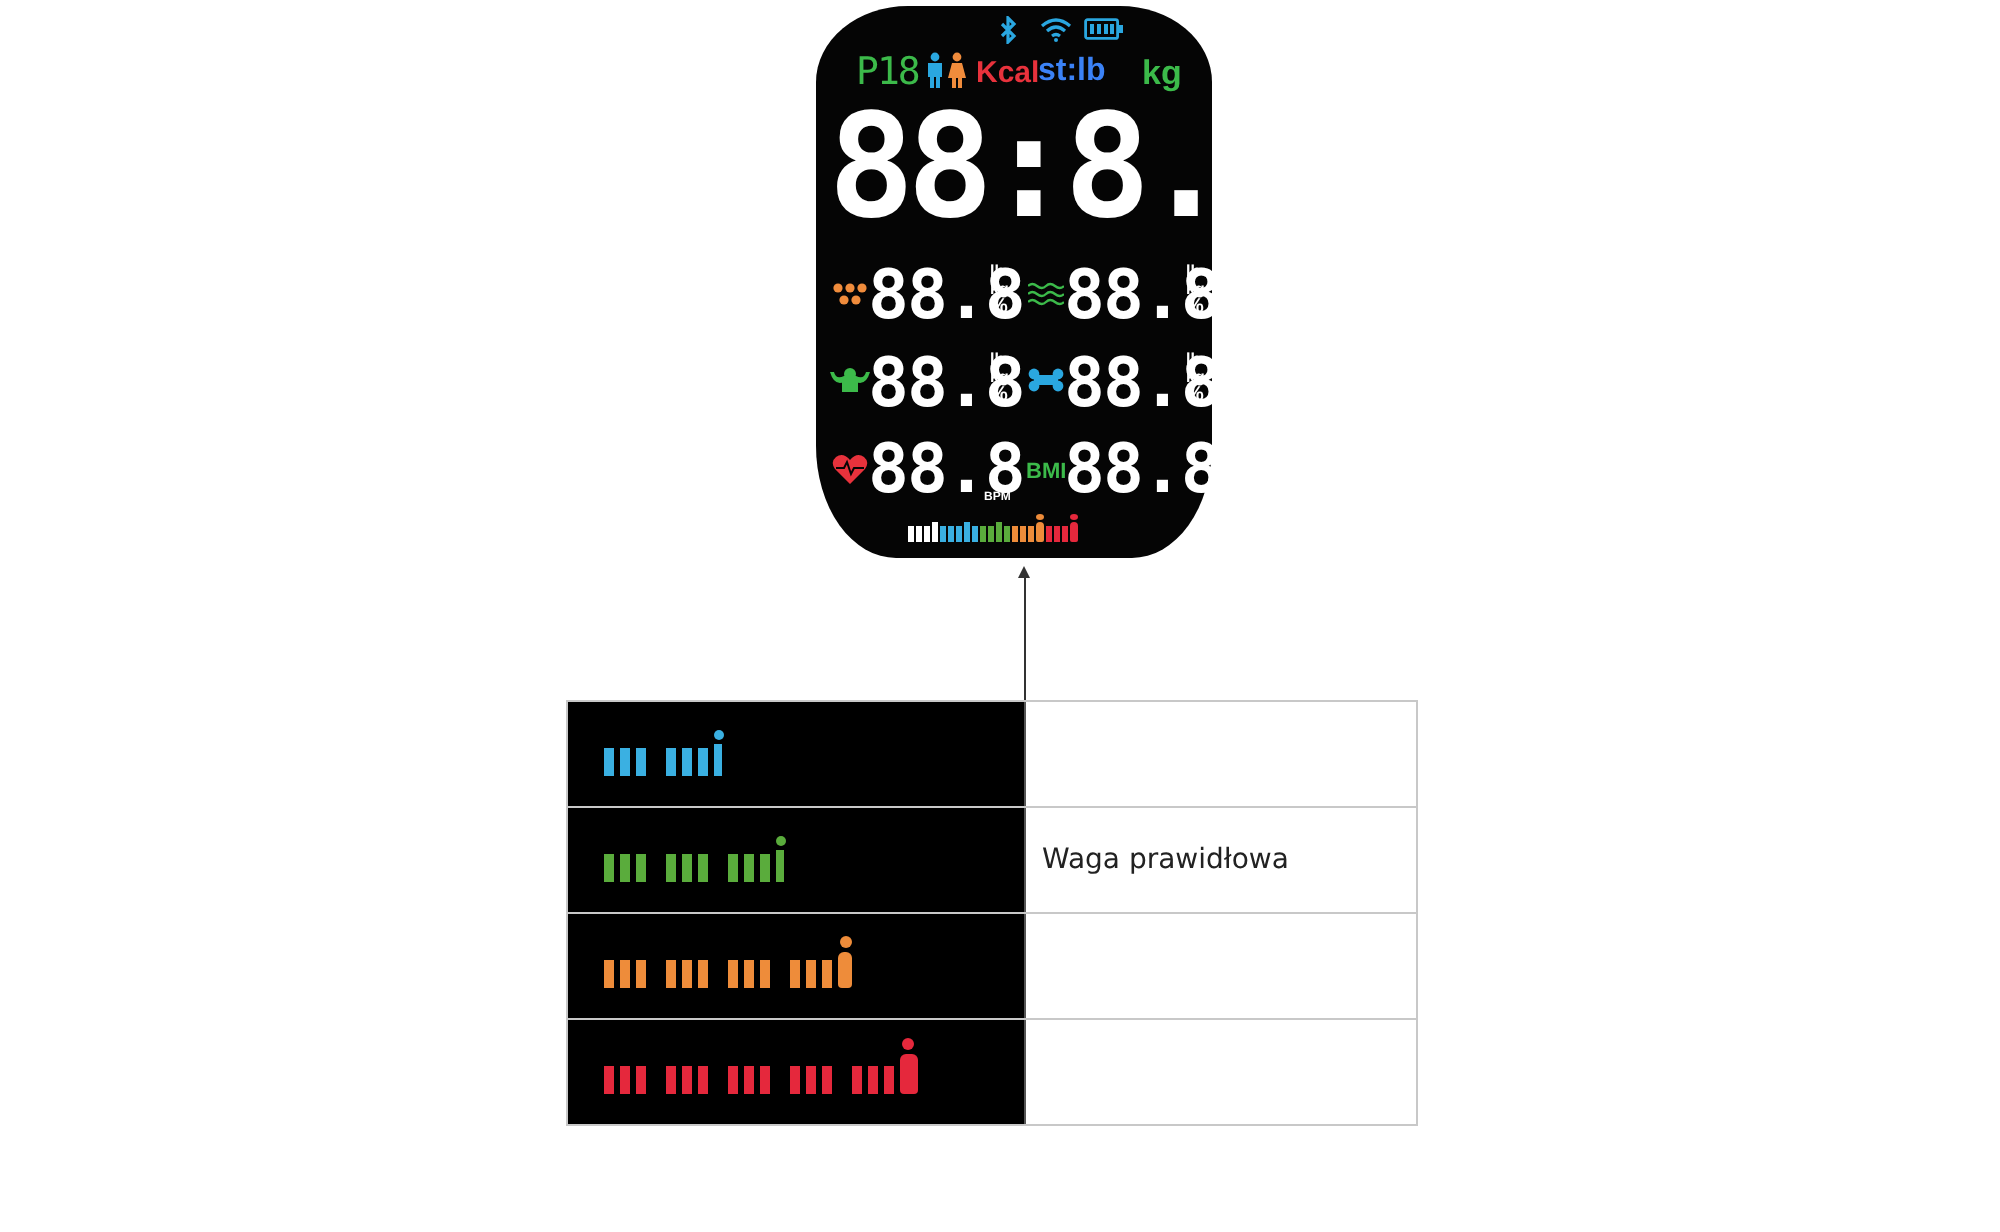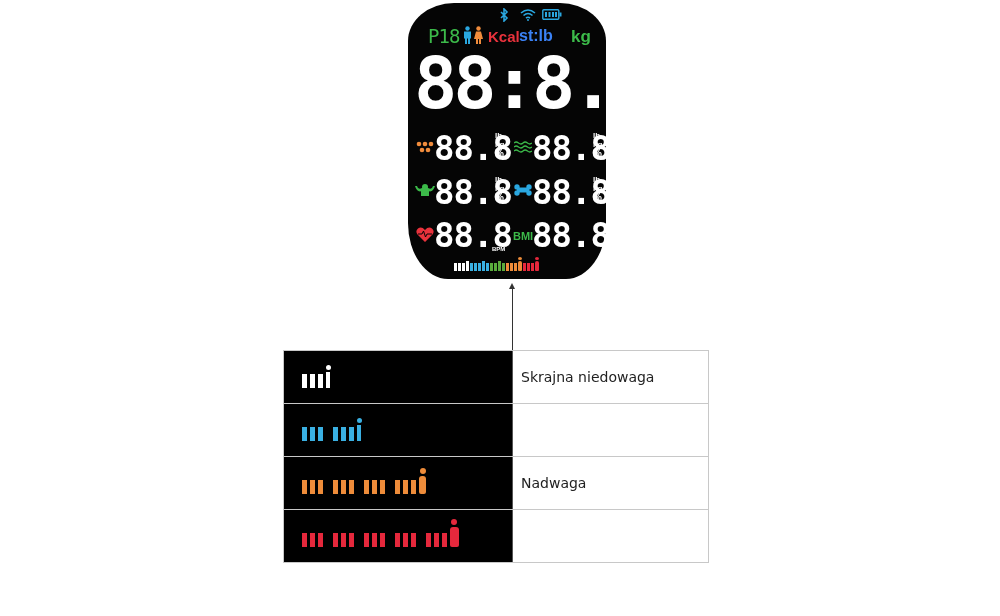--- a/index.html
+++ b/index.html
@@ -162,48 +162,58 @@
       <span class="tick" style="background:#e5283c"></span>
     <span class="person" style="background:#e5283c"></span>
   </div>
 </div>
 
 <div class="arrow-head"></div>
 <div class="arrow-line"></div>
 
 <div class="legend">
 
-  <div class="legend-row">
-    <div class="legend-swatch">
-      <div class="grp">
-        <span class="lt" style="background:#fff"></span>
-          <span class="lt" style="background:#fff"></span>
-          <span class="lt" style="background:#fff"></span>
-        <span class="li" style="background:#fff"></span>
-      </div>
-    </div>
-    <div class="legend-label">Skrajna niedowaga</div>
-  </div>
 
   <div class="legend-row">
     <div class="legend-swatch">
       <div class="grp">
         <span class="lt" style="background:#3ab0e2"></span>
           <span class="lt" style="background:#3ab0e2"></span>
           <span class="lt" style="background:#3ab0e2"></span>
       </div>
       <div class="grp">
         <span class="lt" style="background:#3ab0e2"></span>
           <span class="lt" style="background:#3ab0e2"></span>
           <span class="lt" style="background:#3ab0e2"></span>
         <span class="li" style="background:#3ab0e2"></span>
       </div>
     </div>
   </div>
 
+  <div class="legend-row">
+    <div class="legend-swatch">
+      <div class="grp">
+        <span class="lt" style="background:#5aac3c"></span>
+          <span class="lt" style="background:#5aac3c"></span>
+          <span class="lt" style="background:#5aac3c"></span>
+      </div>
+      <div class="grp">
+        <span class="lt" style="background:#5aac3c"></span>
+          <span class="lt" style="background:#5aac3c"></span>
+          <span class="lt" style="background:#5aac3c"></span>
+      </div>
+      <div class="grp">
+        <span class="lt" style="background:#5aac3c"></span>
+          <span class="lt" style="background:#5aac3c"></span>
+          <span class="lt" style="background:#5aac3c"></span>
+        <span class="li" style="background:#5aac3c"></span>
+      </div>
+    </div>
+    <div class="legend-label">Waga prawidłowa</div>
+  </div>
 
   <div class="legend-row">
     <div class="legend-swatch">
       <div class="grp">
         <span class="lt" style="background:#ee8c3a"></span>
           <span class="lt" style="background:#ee8c3a"></span>
           <span class="lt" style="background:#ee8c3a"></span>
       </div>
       <div class="grp">
         <span class="lt" style="background:#ee8c3a"></span>
@@ -215,21 +225,20 @@
           <span class="lt" style="background:#ee8c3a"></span>
           <span class="lt" style="background:#ee8c3a"></span>
       </div>
       <div class="grp">
         <span class="lt" style="background:#ee8c3a"></span>
           <span class="lt" style="background:#ee8c3a"></span>
           <span class="lt" style="background:#ee8c3a"></span>
         <span class="lp" style="background:#ee8c3a"></span>
       </div>
     </div>
-    <div class="legend-label">Nadwaga</div>
   </div>
 
   <div class="legend-row">
     <div class="legend-swatch">
       <div class="grp">
         <span class="lt" style="background:#e5283c"></span>
           <span class="lt" style="background:#e5283c"></span>
           <span class="lt" style="background:#e5283c"></span>
       </div>
       <div class="grp">

